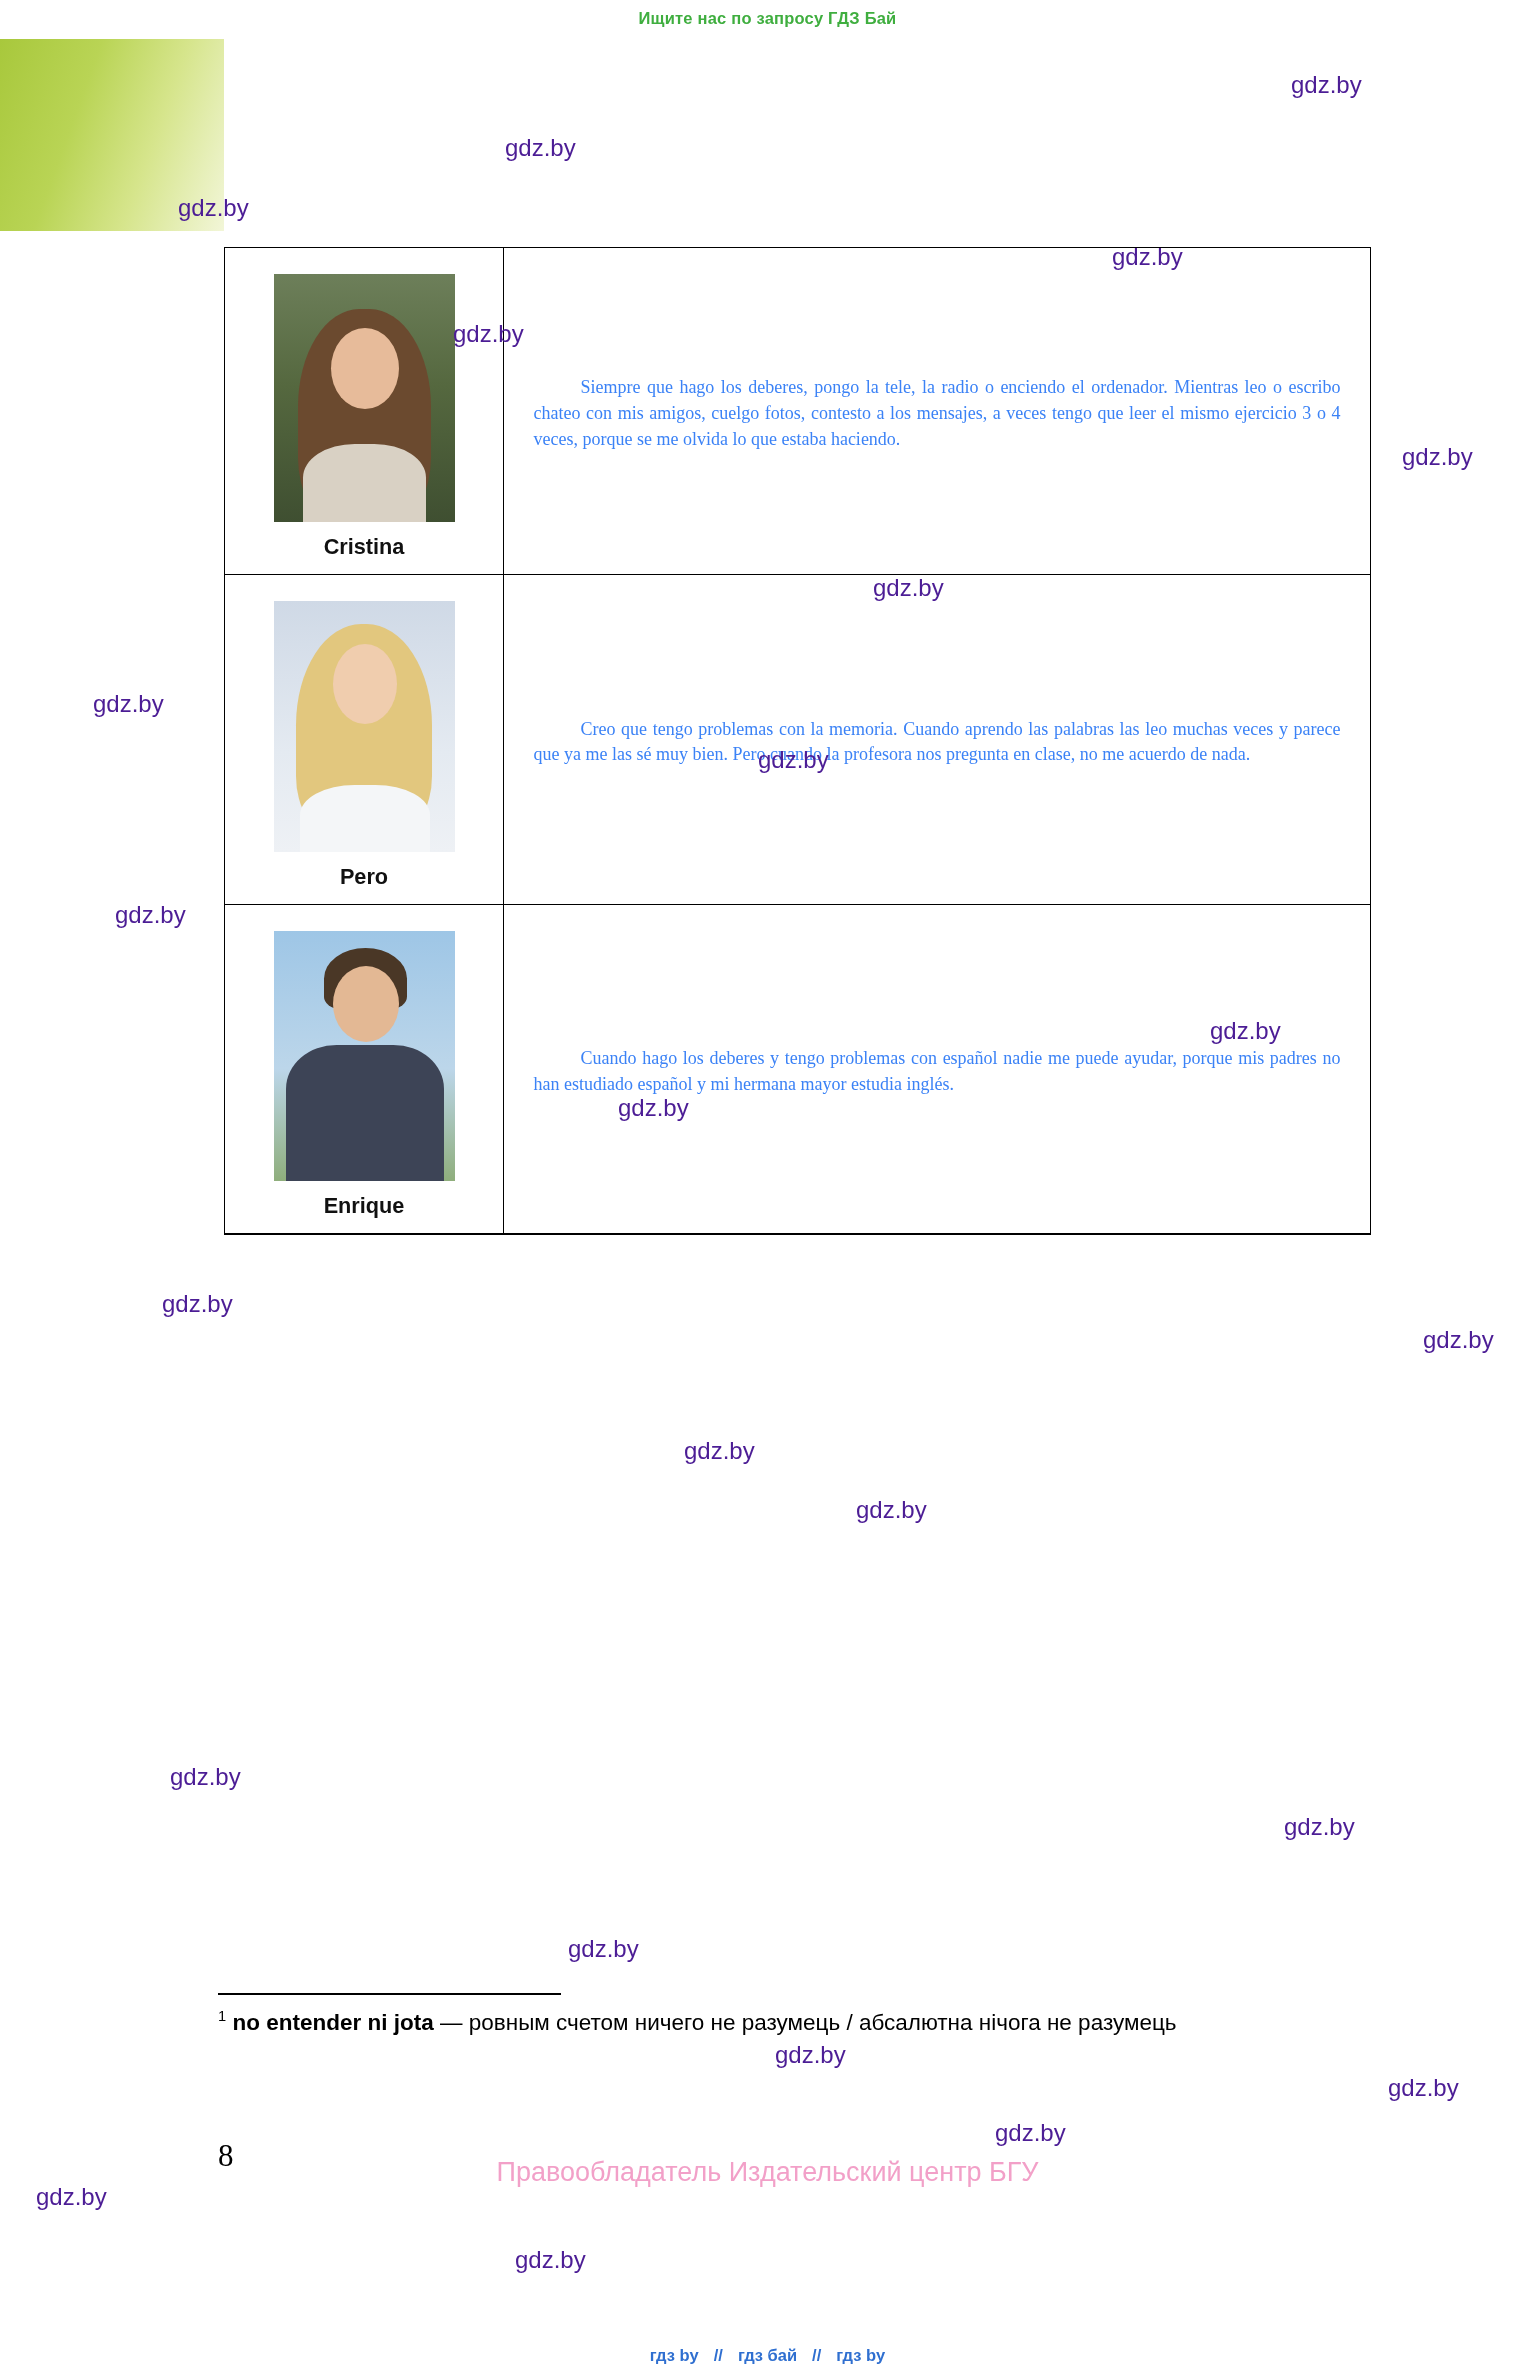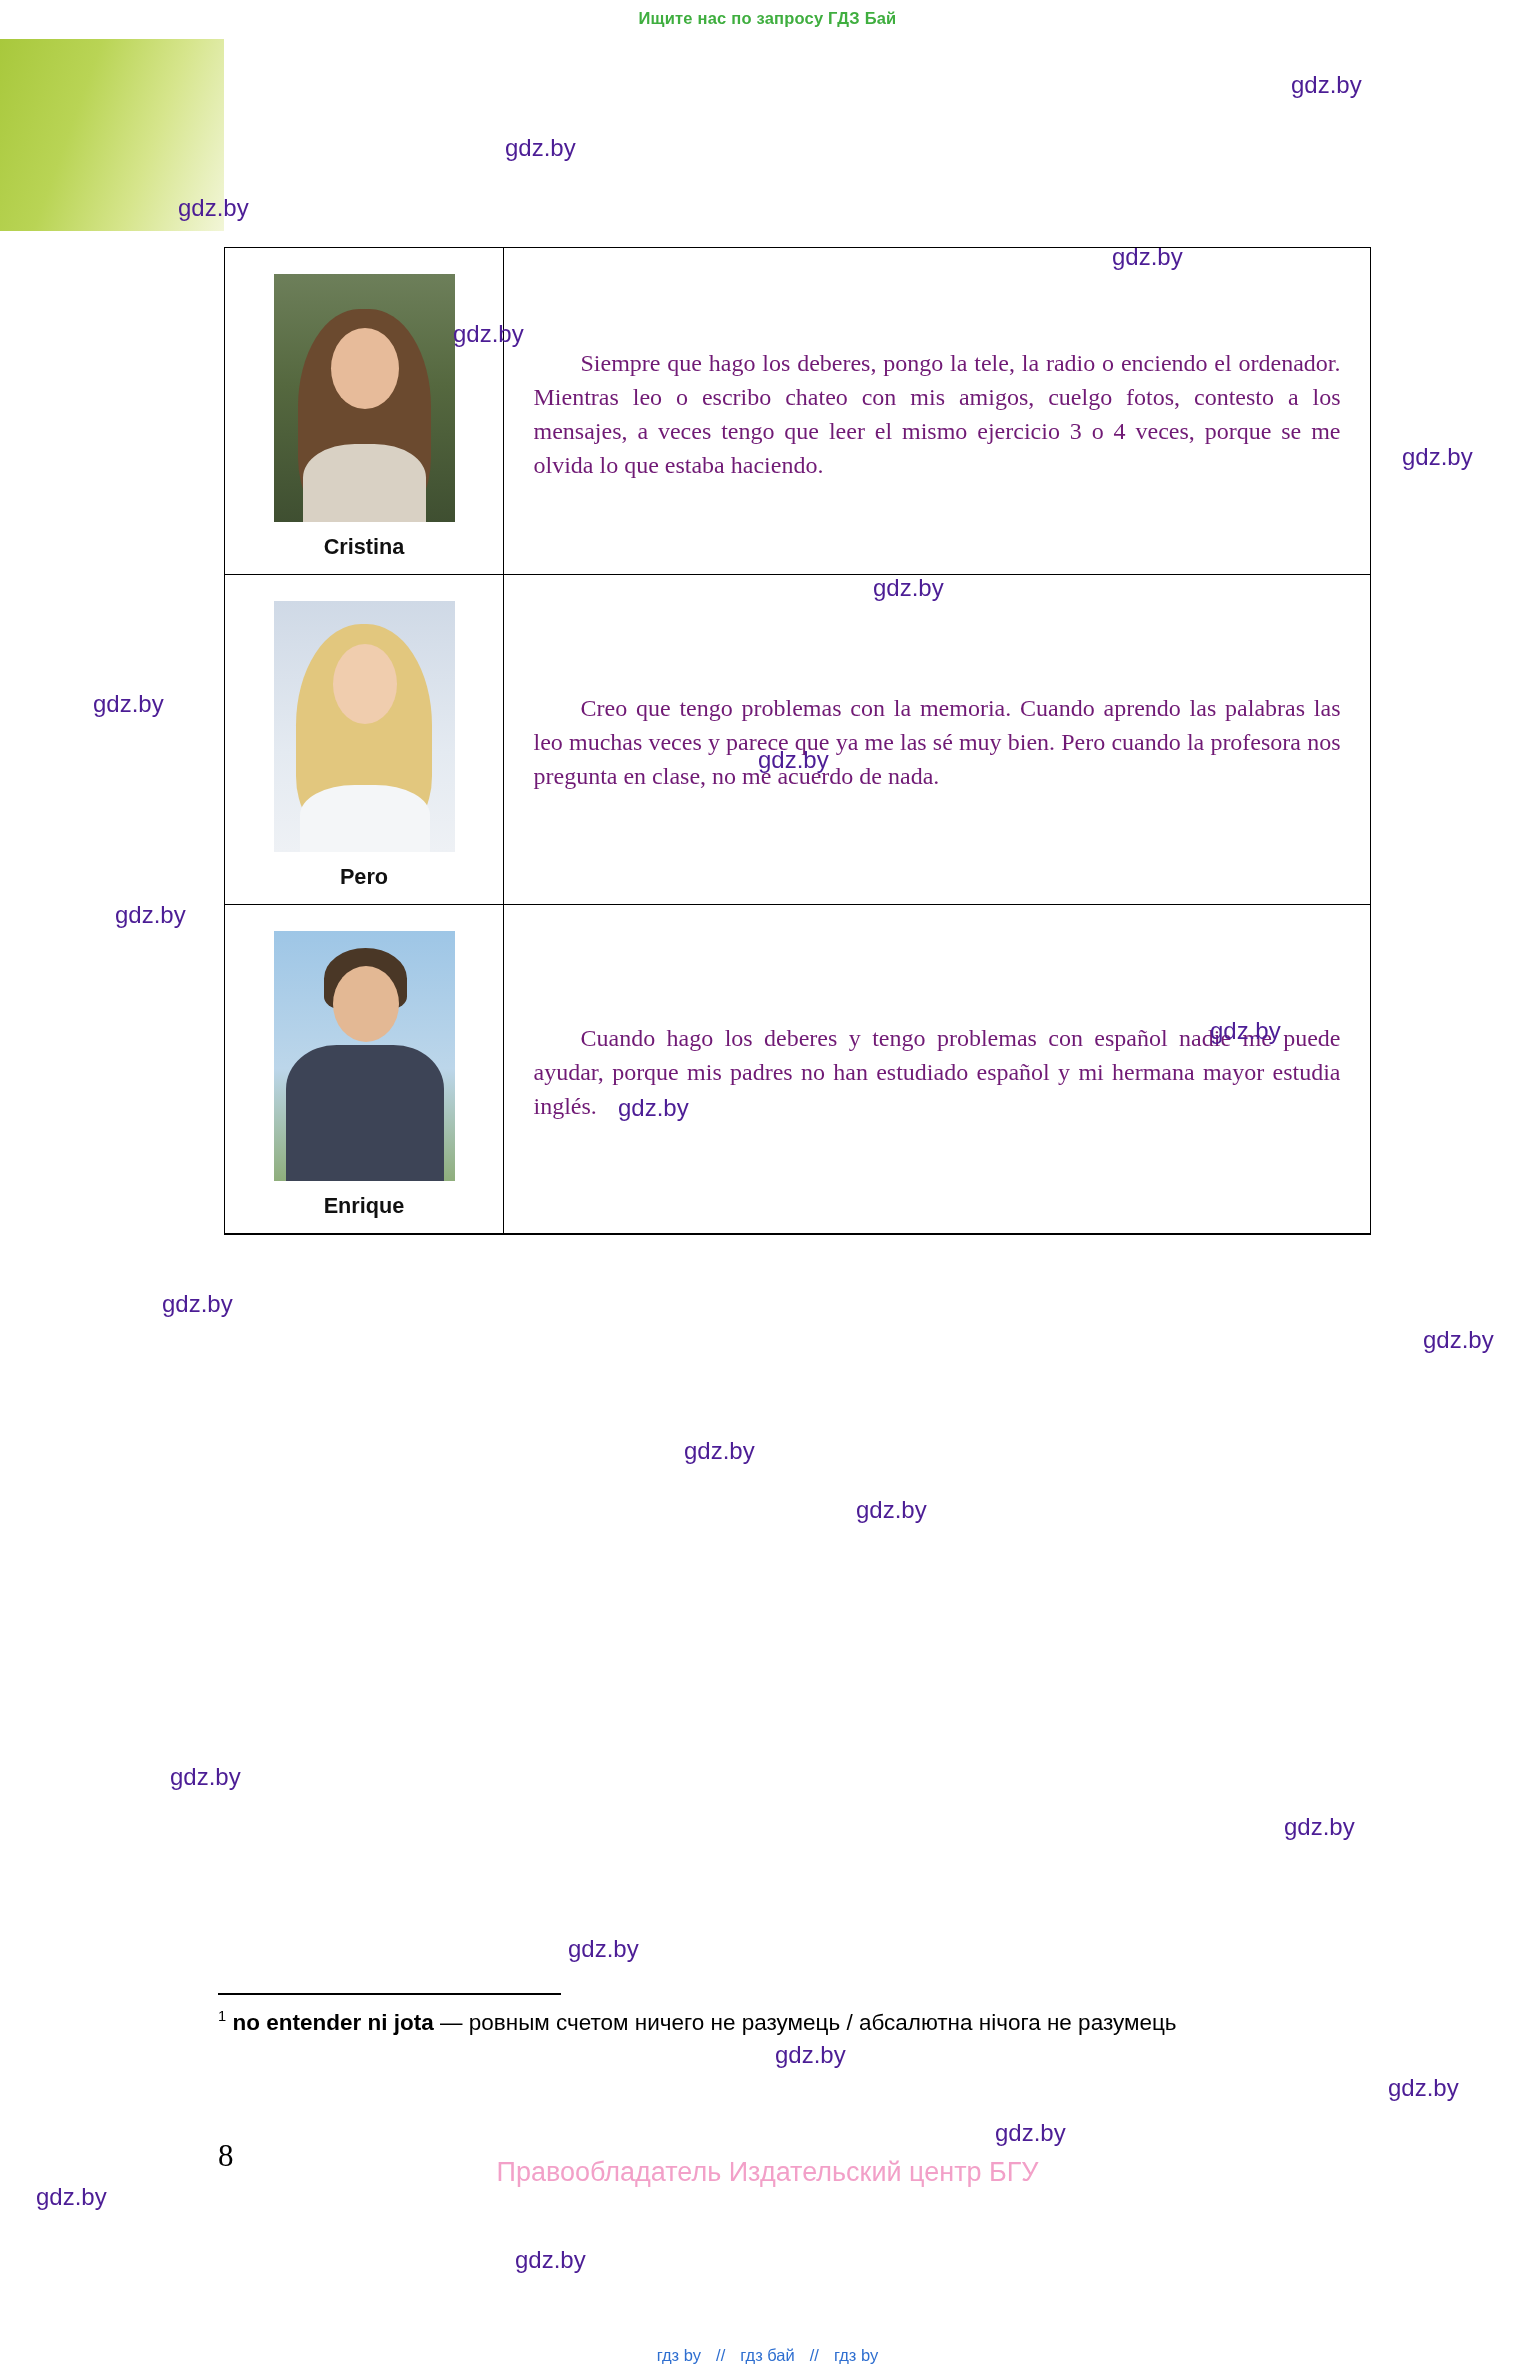--- a/index.html
+++ b/index.html
@@ -78,24 +78,24 @@
   }
   .cell-text {
     flex: 1;
     box-sizing: border-box;
     padding: 29.5px 29.5px 24px 29.5px;
     display: flex;
     align-items: center;
   }
   .para {
     font-family: "Liberation Serif", serif;
-    font-size: 24px;
+    font-size: 18px;
     line-height: 1.42;
     text-align: justify;
-    color: #701a75;
+    color: #3b82f6;
     text-indent: 47px;
     hyphens: auto;
   }
   .name {
     font-family: "Liberation Sans", sans-serif;
     font-weight: bold;
     font-size: 21.7px;
     color: #111;
     margin-top: 12px;
   }
@@ -210,21 +210,21 @@
   .bottom-strip {
     position: absolute;
     bottom: 12px;
     left: 0;
     width: 100%;
     text-align: center;
     font-family: "Liberation Sans", sans-serif;
     font-size: 16.5px;
     color: #2f6fd0;
   }
-  .bottom-strip span { margin: 0 5.2px; }
+  .bottom-strip span { margin: 0 5.2px; font-weight: bold; }
   .bottom-strip .sep { color: #2f6fd0; }
 </style>
 </head>
 <body>
 
 <div class="corner-block"></div>
 
 <div class="top-banner">Ищите нас по запросу ГДЗ Бай</div>
 
 <div class="table-wrap">

